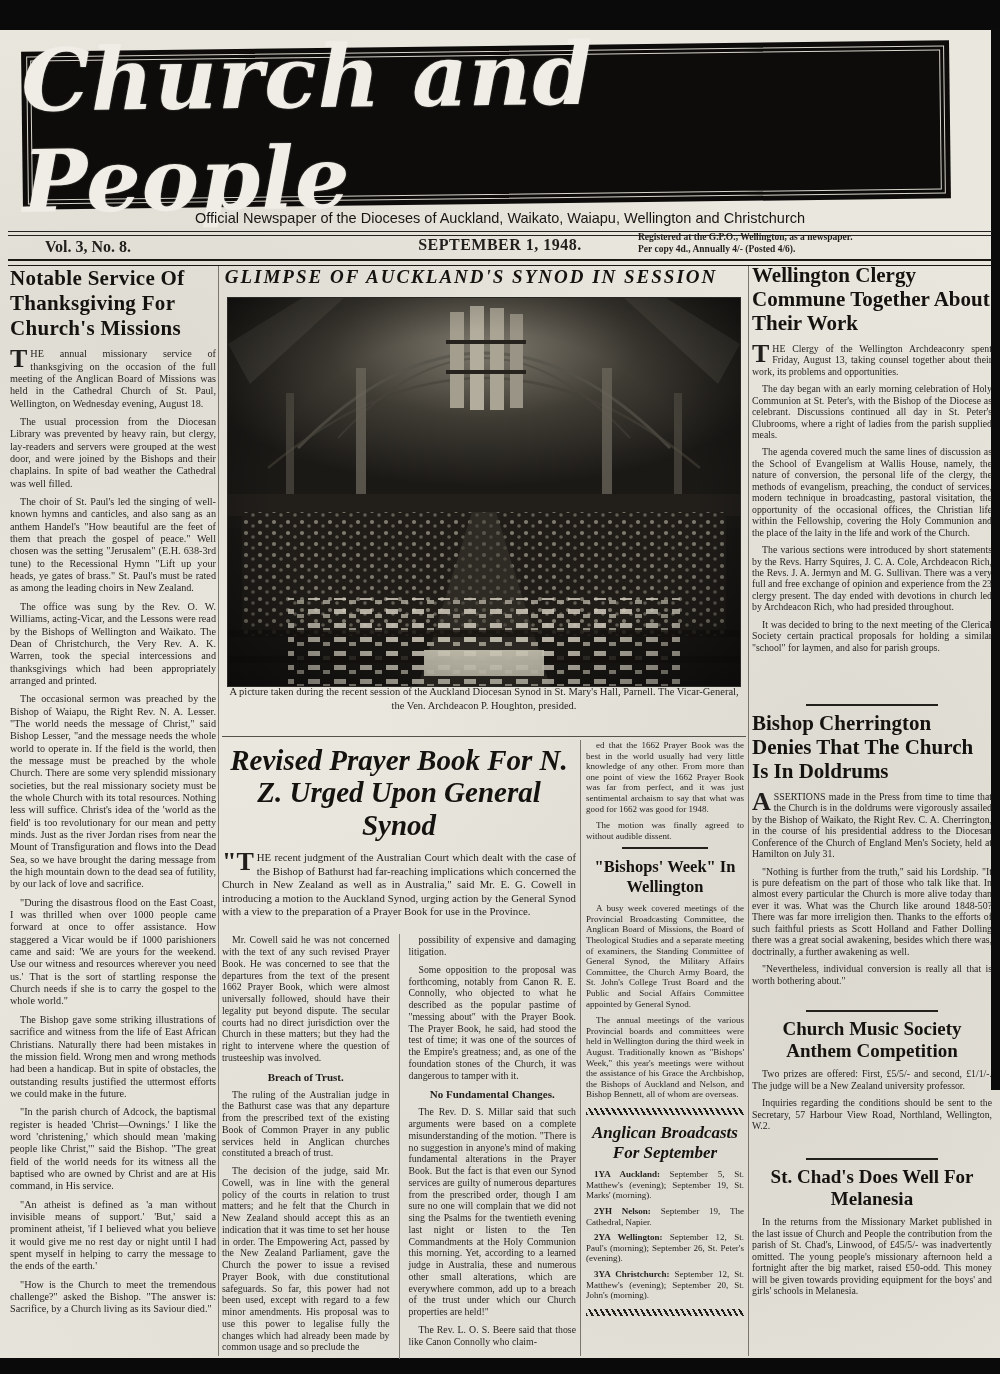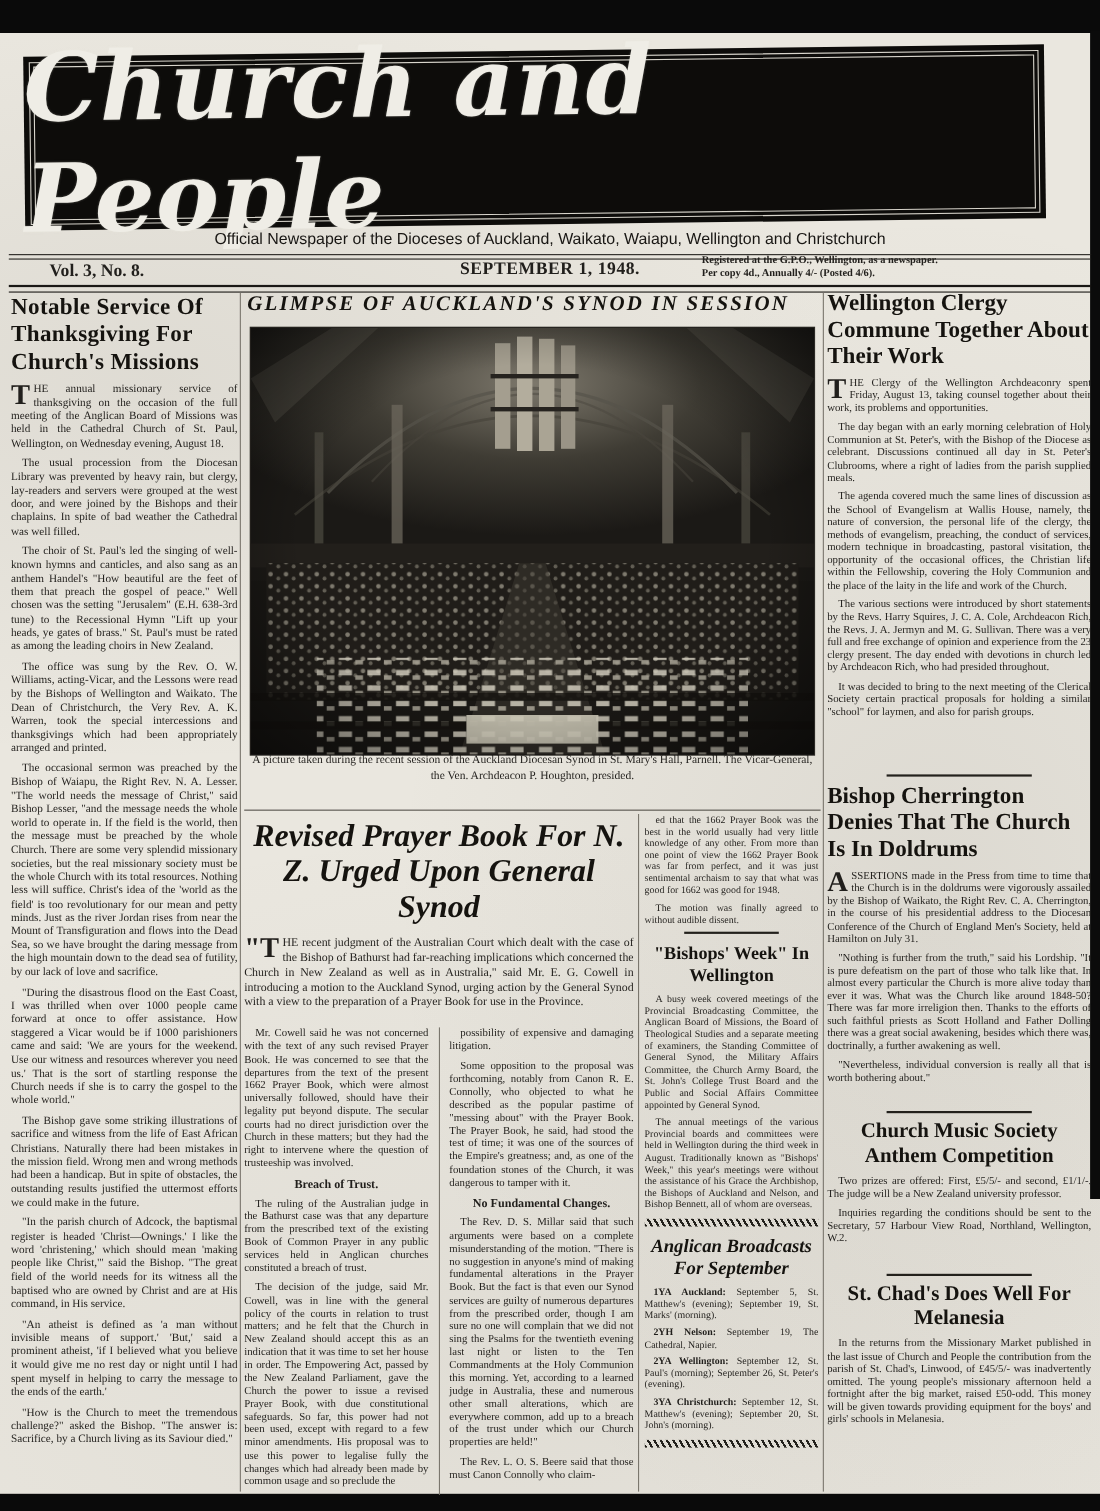--- a/index.html
+++ b/index.html
@@ -186,21 +186,21 @@
         <p>Mr. Cowell said he was not concerned with the text of any such revised Prayer Book. He was concerned to see that the departures from the text of the present 1662 Prayer Book, which were almost universally followed, should have their legality put beyond dispute. The secular courts had no direct jurisdiction over the Church in these matters; but they had the right to intervene where the question of trusteeship was involved.</p>
         <div class="subhead">Breach of Trust.</div>
         <p>The ruling of the Australian judge in the Bathurst case was that any departure from the prescribed text of the existing Book of Common Prayer in any public services held in Anglican churches constituted a breach of trust.</p>
         <p>The decision of the judge, said Mr. Cowell, was in line with the general policy of the courts in relation to trust matters; and he felt that the Church in New Zealand should accept this as an indication that it was time to set her house in order. The Empowering Act, passed by the New Zealand Parliament, gave the Church the power to issue a revised Prayer Book, with due constitutional safeguards. So far, this power had not been used, except with regard to a few minor amendments. His proposal was to use this power to legalise fully the changes which had already been made by common usage and so preclude the</p>
       </div>
       <div class="c c2">
         <p>possibility of expensive and damaging litigation.</p>
         <p>Some opposition to the proposal was forthcoming, notably from Canon R. E. Connolly, who objected to what he described as the popular pastime of "messing about" with the Prayer Book. The Prayer Book, he said, had stood the test of time; it was one of the sources of the Empire's greatness; and, as one of the foundation stones of the Church, it was dangerous to tamper with it.</p>
         <div class="subhead">No Fundamental Changes.</div>
         <p>The Rev. D. S. Millar said that such arguments were based on a complete misunderstanding of the motion. "There is no suggestion in anyone's mind of making fundamental alterations in the Prayer Book. But the fact is that even our Synod services are guilty of numerous departures from the prescribed order, though I am sure no one will complain that we did not sing the Psalms for the twentieth evening last night or listen to the Ten Commandments at the Holy Communion this morning. Yet, according to a learned judge in Australia, these and numerous other small alterations, which are everywhere common, add up to a breach of the trust under which our Church properties are held!"</p>
-        <p>The Rev. L. O. S. Beere said that those must Canon Connolly who claim-</p>
+        <p>The Rev. L. O. S. Beere said that those like Canon Connolly who claim-</p>
       </div>
     </div>
   </div>
 
   <div class="col3">
     <p>ed that the 1662 Prayer Book was the best in the world usually had very little knowledge of any other. From more than one point of view the 1662 Prayer Book was far from perfect, and it was just sentimental archaism to say that what was good for 1662 was good for 1948.</p>
     <p>The motion was finally agreed to without audible dissent.</p>
     <div class="short-rule"></div>
     <div class="h-bw">"Bishops' Week" In Wellington</div>
     <p>A busy week covered meetings of the Provincial Broadcasting Committee, the Anglican Board of Missions, the Board of Theological Studies and a separate meeting of examiners, the Standing Committee of General Synod, the Military Affairs Committee, the Church Army Board, the St. John's College Trust Board and the Public and Social Affairs Committee appointed by General Synod.</p>

